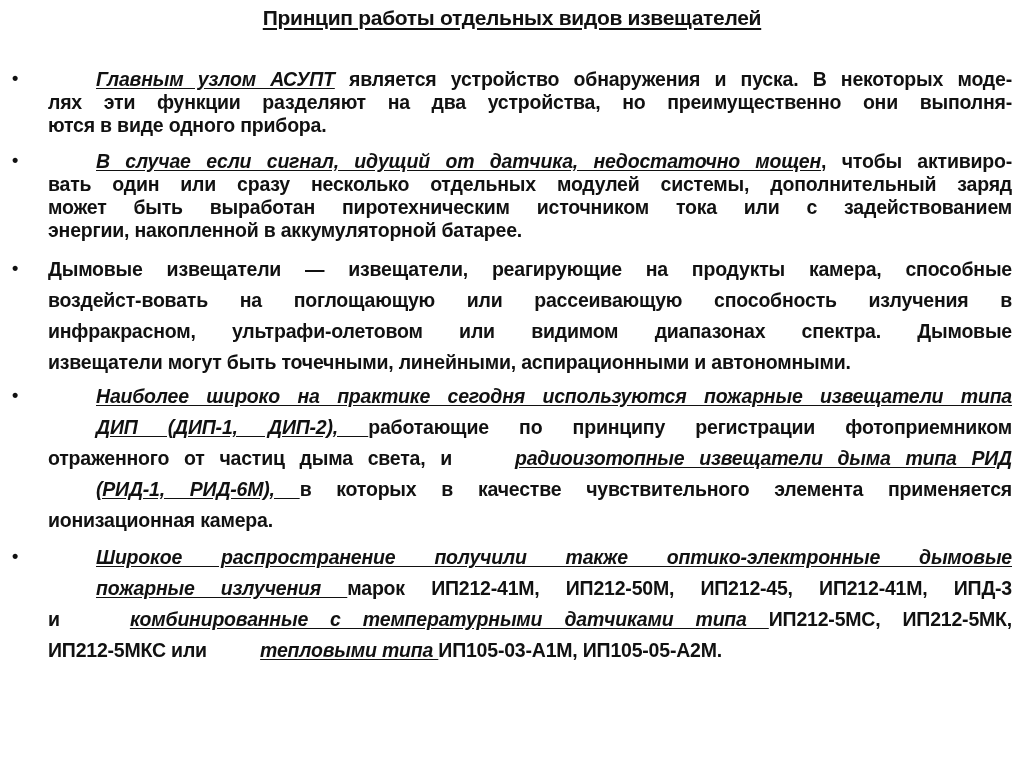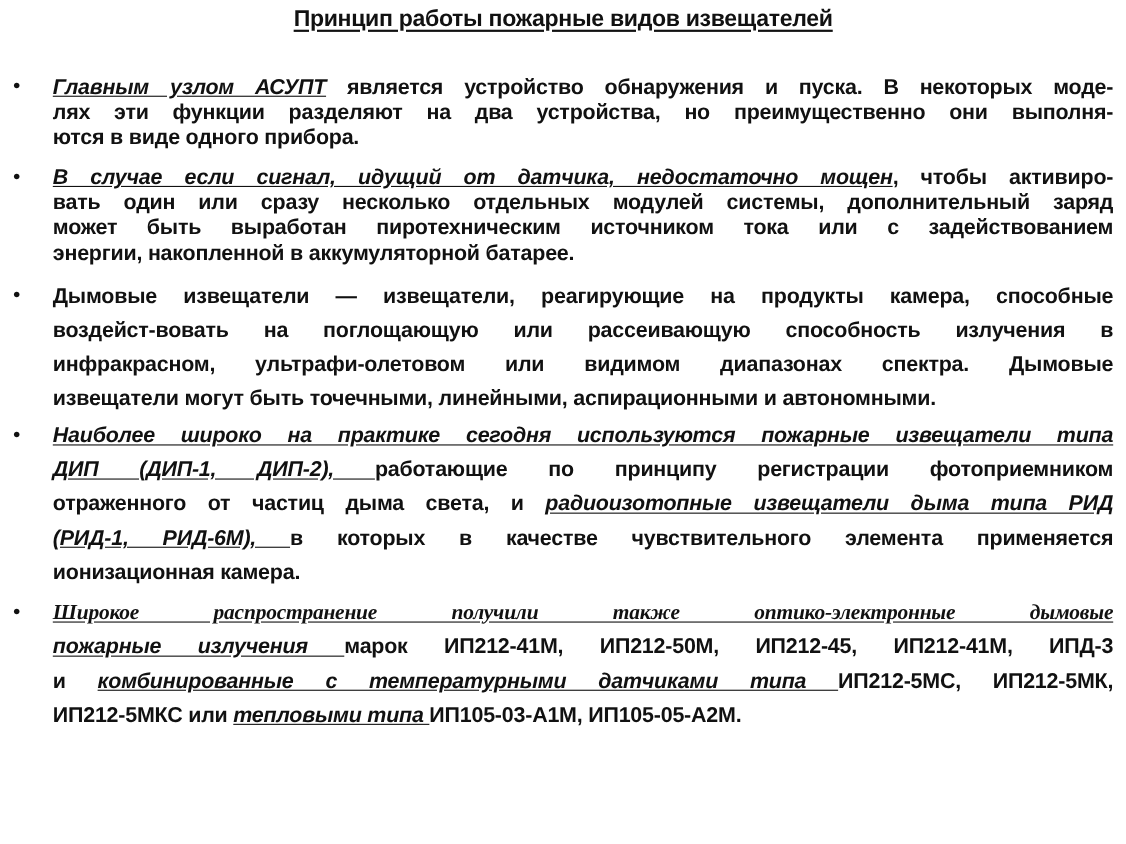--- a/index.html
+++ b/index.html
@@ -22,30 +22,30 @@
     font-family: "Liberation Sans", sans-serif; font-weight: bold; font-size: 18px;
   }
   .lines { position: absolute; left: 36px; width: 964px; }
   .line {
     display: block; white-space: nowrap;
     font-family: "Liberation Sans", sans-serif; font-weight: bold;
     font-size: 19.5px; text-align: justify; text-align-last: justify;
     letter-spacing: -0.2px;
   }
   .line.last { text-align-last: left; }
-  .it { font-style: italic; }
+  .it { font-style: italic; margin-left: 48px; }
   .ul { text-decoration: underline; text-underline-offset: 2px; }
   .b1 .line, .b2 .line { height: 23px; line-height: 23px; }
   .b3 .line, .b4 .line, .b5 .line { height: 31px; line-height: 31px; }
 </style>
 </head>
 <body>
 
 <div class="slide">
-  <div class="title">Принцип работы пожарные  видов извещателей</div>
+  <div class="title">Принцип работы отдельных  видов извещателей</div>
 
   <div class="bullet b1" style="top:68px;">
     <span class="dot">•</span>
     <div class="lines">
         <span class="line" style="width: 964px; display: block; white-space: normal;"><span class="it ul">Главным узлом АСУПТ</span><span> является устройство обнаружения и пуска. В некоторых моде-</span></span>
         <span class="line" style="width: 964px; display: block; white-space: normal;"><span>лях эти функции разделяют на два устройства, но преимущественно они выполня-</span></span>
         <span class="line last" style="width: 964px; display: block;"><span>ются в виде  одного прибора.</span></span>
       </div>
   </div>
 
@@ -76,19 +76,19 @@
         <span class="line" style="width: 964px; display: block; white-space: normal;"><span class="it ul">ДИП (ДИП-1, ДИП-2), </span><span>работающие по принципу регистрации фотоприемником</span></span>
         <span class="line" style="width: 964px; display: block; white-space: normal;"><span>отраженного от частиц дыма света, и </span><span class="it ul">радиоизотопные извещатели дыма типа РИД</span></span>
         <span class="line" style="width: 964px; display: block; white-space: normal;"><span class="it ul">(РИД-1, РИД-6М), </span><span>в которых в качестве чувствительного элемента применяется</span></span>
         <span class="line last" style="width: 964px; display: block;"><span>ионизационная камера.</span></span>
       </div>
   </div>
 
   <div class="bullet b5" style="top:542px;">
     <span class="dot" style="top:4px;">•</span>
     <div class="lines">
-        <span class="line" style="width: 964px; display: block; white-space: normal; font-family: Liberation Serif, serif;"><span class="it ul">Широкое распространение получили также оптико-электронные дымовые</span></span>
+        <span class="line" style="width: 964px; display: block; white-space: normal;"><span class="it ul">Широкое распространение получили также оптико-электронные дымовые</span></span>
         <span class="line" style="width: 964px; display: block; white-space: normal;"><span class="it ul">пожарные излучения </span><span>марок ИП212-41М, ИП212-50М, ИП212-45, ИП212-41М, ИПД-3</span></span>
         <span class="line" style="width: 964px; display: block; white-space: normal;"><span>и </span><span class="it ul">комбинированные с температурными датчиками типа </span><span> ИП212-5МС, ИП212-5МК,</span></span>
         <span class="line last" style="width: 964px; display: block;"><span>ИП212-5МКС или  </span><span class="it ul">тепловыми типа </span><span>ИП105-03-А1М, ИП105-05-А2М.</span></span>
       </div>
   </div>
 </div>
 
 </body></html>

